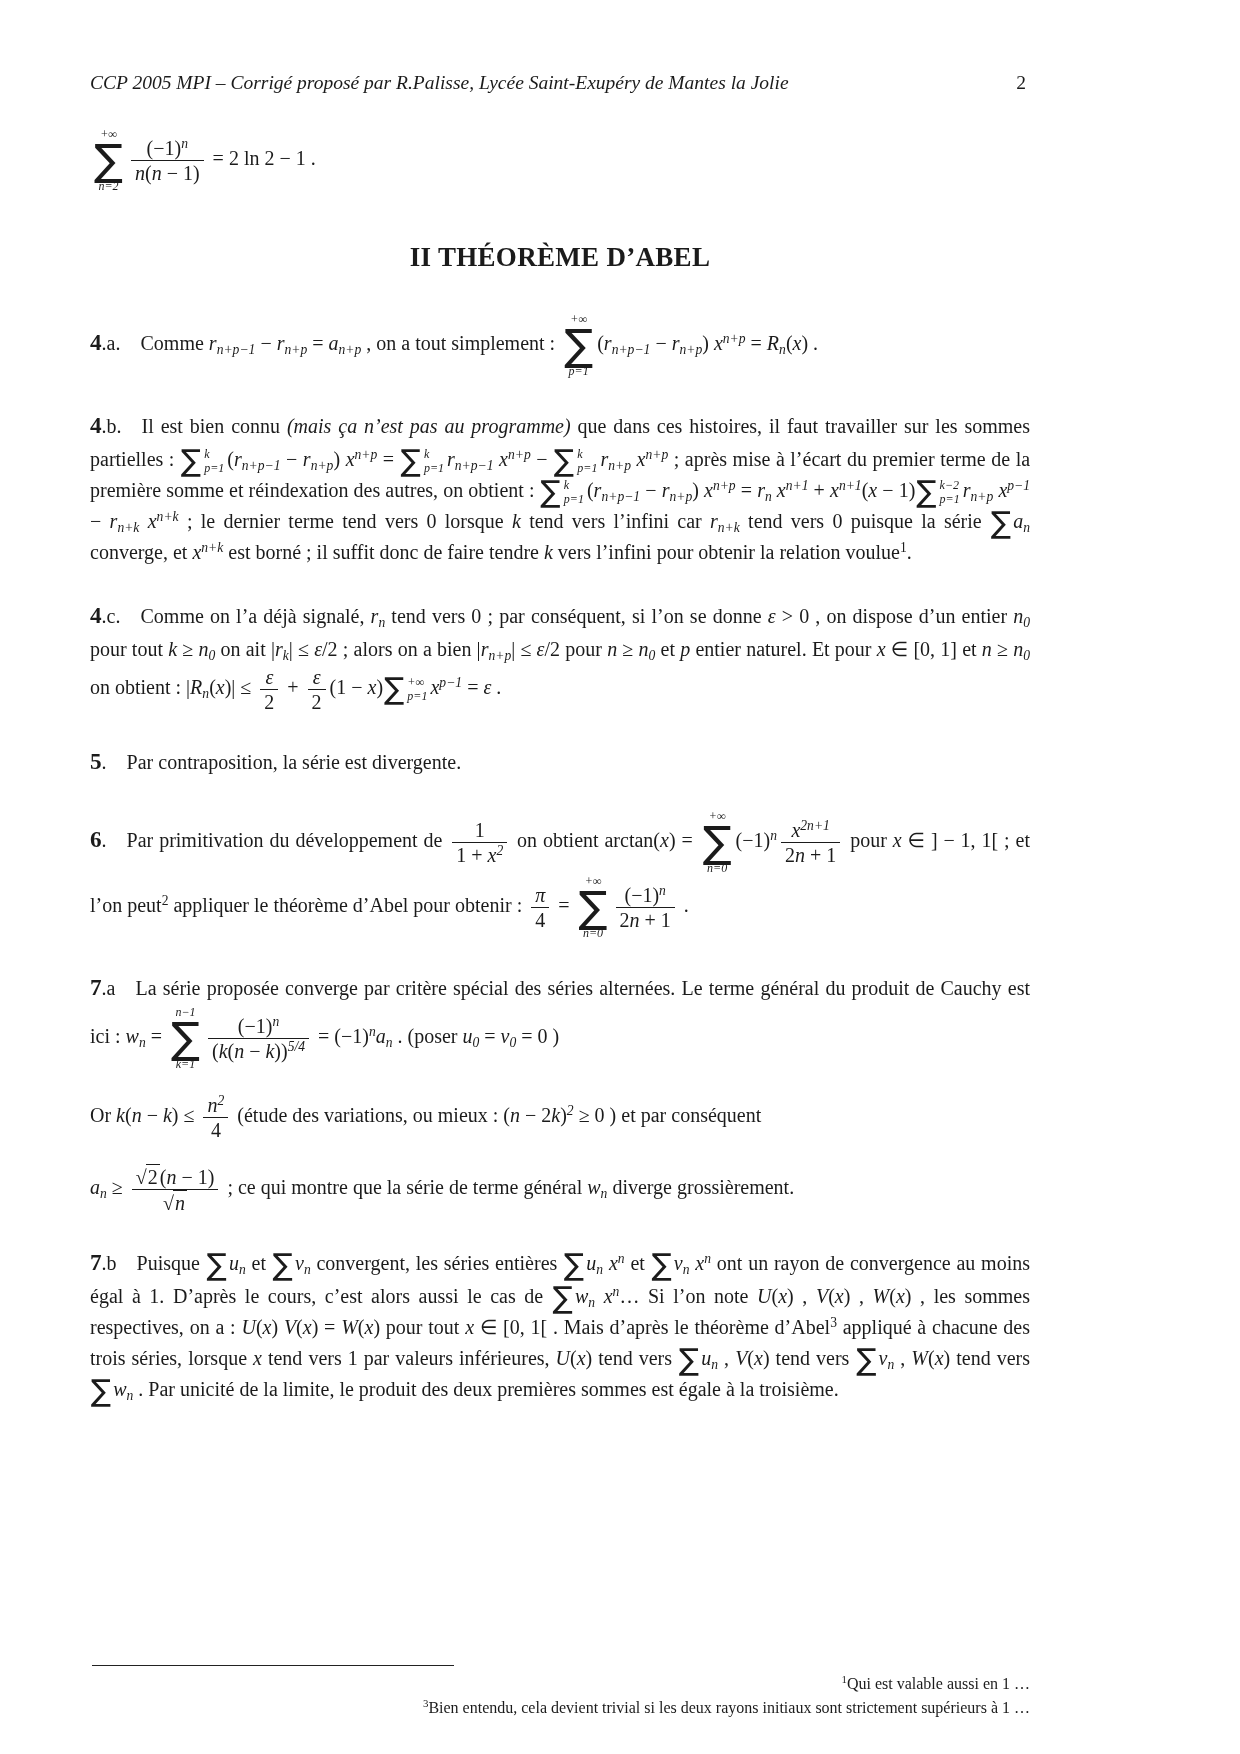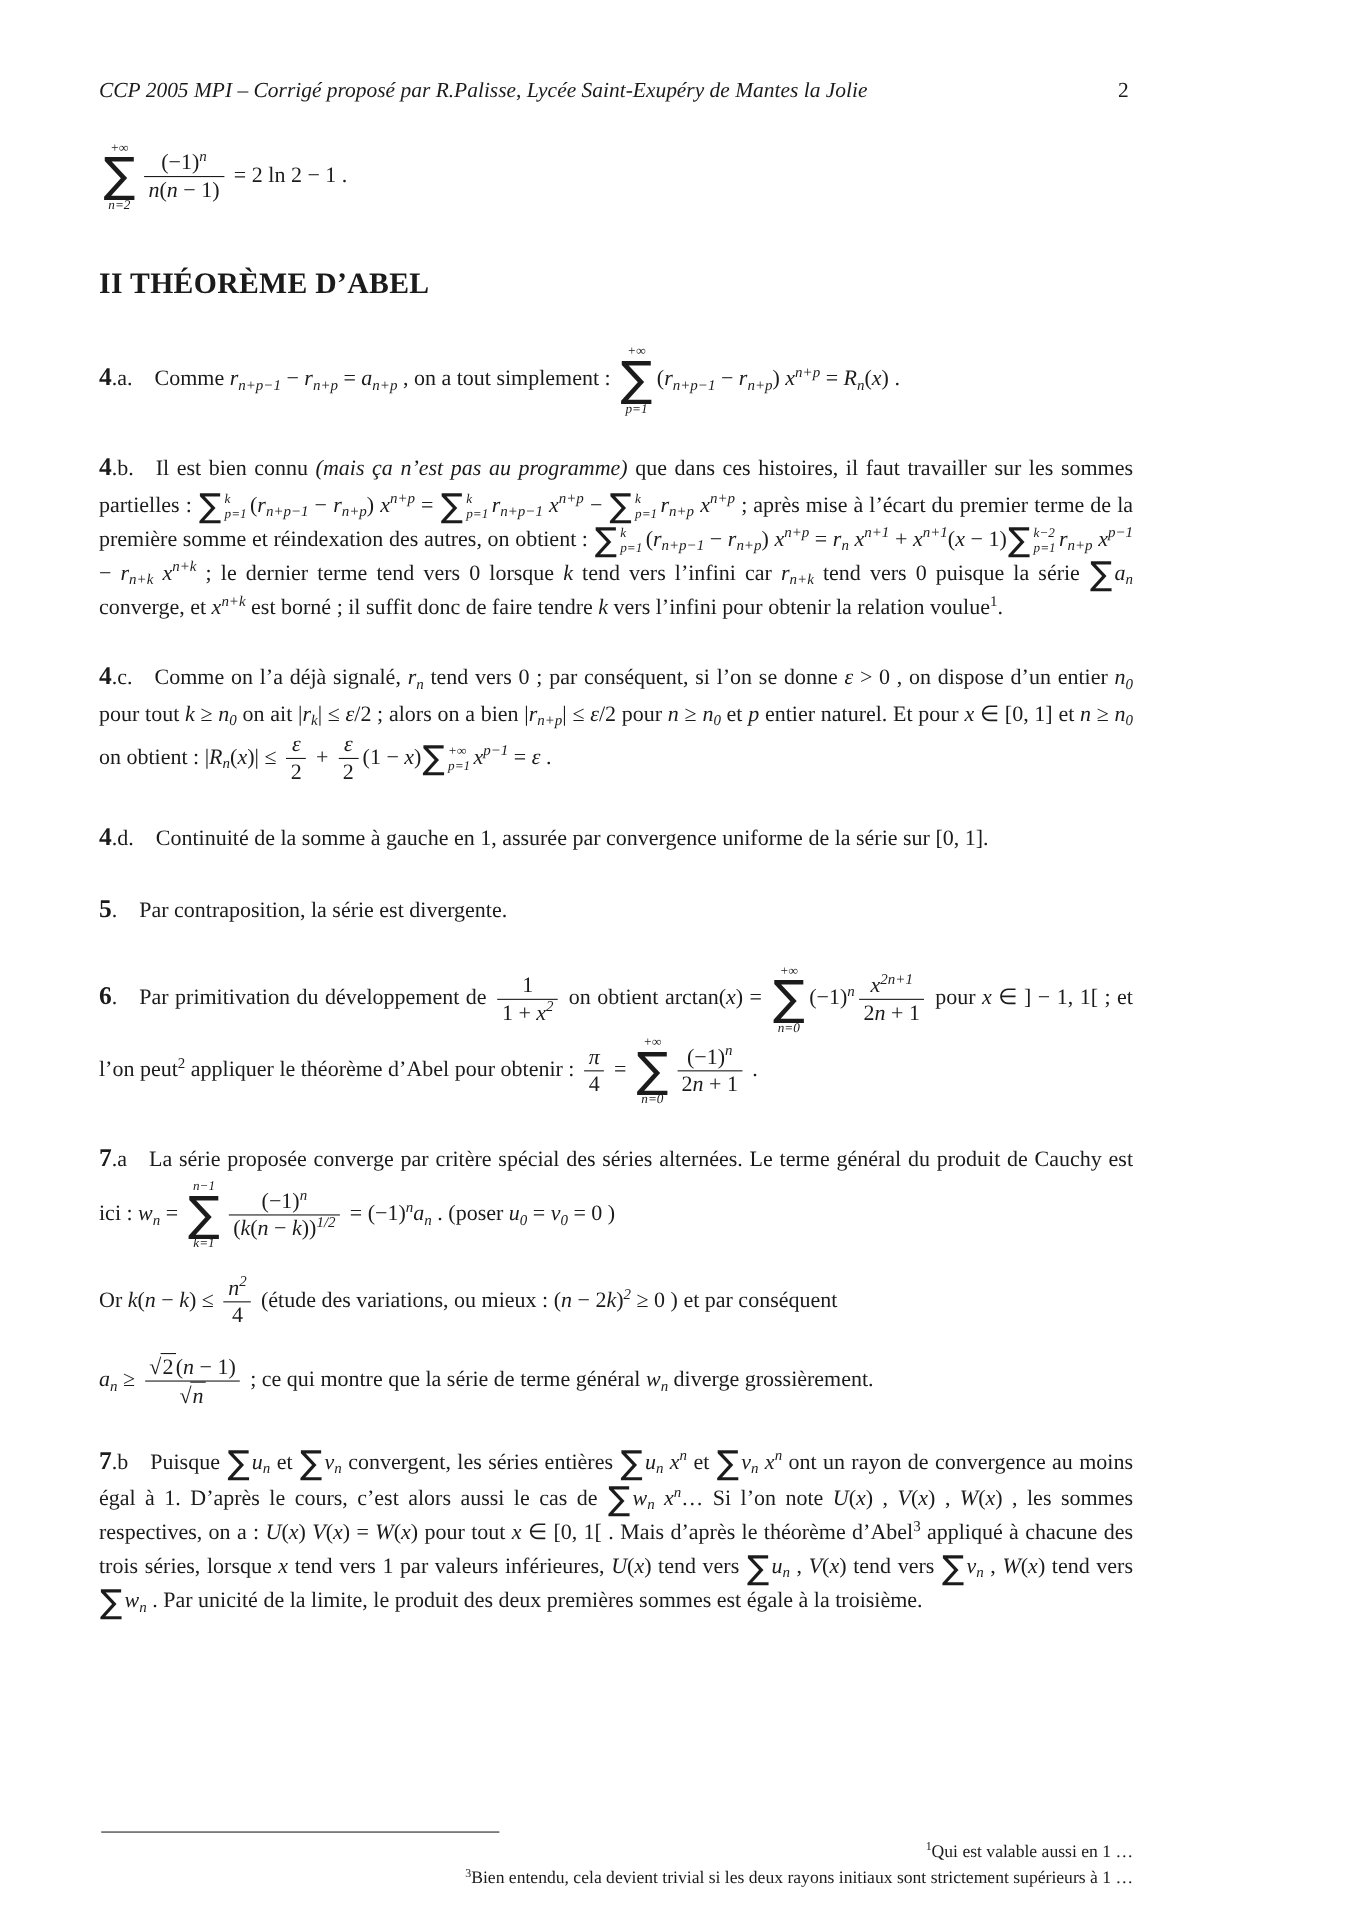--- a/index.html
+++ b/index.html
@@ -6,21 +6,21 @@
   .page{
     width:1120px;height:1754px;box-sizing:border-box;
     padding:68px 90px 34px 90px;
     font-family:"Liberation Serif",serif;
     font-size:20px;line-height:1.55;color:#1b1b1b;
     display:flex;flex-direction:column;
   }
   .header{display:flex;justify-content:space-between;align-items:baseline;
     font-style:italic;font-size:19.5px;margin-bottom:30px;}
   .page-num{font-style:normal;padding-right:4px;}
-  .section-title{font-weight:bold;font-size:27px;margin:14px 0 34px 0;letter-spacing:0.3px;}
+  .section-title{font-weight:bold;font-size:27px;margin:14px 0 34px 0;letter-spacing:0.3px;text-align:center;}
   .para{text-align:justify;margin:0 0 30px 0;}
   .para.tight{margin-bottom:22px;}
   
   .it{font-style:italic;}
   .lb{font-weight:bold;font-size:116%;}
   sup,sub{line-height:0;}
   .ms{font-size:68%;font-style:italic;}
   sup.ms{vertical-align:0.55em;}
   sub.ms{vertical-align:-0.3em;}
   sup:not(.it){font-style:normal;}
@@ -92,21 +92,20 @@
         <span class="num"><span class="it">ε</span></span>
         <span class="den"><span>2</span></span>
       </span><span> + </span><span class="frac">
         <span class="num"><span class="it">ε</span></span>
         <span class="den"><span>2</span></span>
       </span><span>(1 − </span><span class="it">x</span><span>)</span><span class="isum">∑</span><span class="ss">
         <span>+∞</span>
         <span>p=1</span>
       </span><span class="it">x</span><sup class="ms it">p−1</sup><span> = </span><span class="it">ε</span><span> .</span></p>
 
-  <p class="para"><span class="lb">4</span><span>.d.</span><span> </span><span>Continuité de la somme à gauche en 1, assurée par convergence uniforme de la série sur [0, 1].</span></p>
 
   <p class="para"><span class="lb">5</span><span>.</span><span> </span><span>Par contraposition, la série est divergente.</span></p>
 
   <p class="para"><span class="lb">6</span><span>.</span><span> </span><span>Par primitivation du développement de  </span><span class="frac">
         <span class="num"><span>1</span></span>
         <span class="den"><span>1 + </span><span class="it">x</span><sup class="ms it">2</sup></span>
       </span><span>  on obtient  arctan(</span><span class="it">x</span><span>) = </span><span class="bigop">
         <span class="lim">+∞</span>
         <span class="op">∑</span>
         <span class="lim">n=0</span>
@@ -124,21 +123,21 @@
         <span class="num"><span>(−1)</span><sup class="ms it">n</sup></span>
         <span class="den"><span>2</span><span class="it">n</span><span> + 1</span></span>
       </span><span> .</span></p>
 
   <p class="para tight"><span class="lb">7</span><span>.a</span><span> </span><span>La série proposée converge par critère spécial des séries alternées. Le terme général du produit de Cauchy est ici :  </span><span class="it">w</span><sub class="ms it">n</sub><span> = </span><span class="bigop">
         <span class="lim">n−1</span>
         <span class="op">∑</span>
         <span class="lim">k=1</span>
       </span><span class="frac">
         <span class="num"><span>(−1)</span><sup class="ms it">n</sup></span>
-        <span class="den"><span>(</span><span class="it">k</span><span>(</span><span class="it">n</span><span> − </span><span class="it">k</span><span>))</span><sup class="ms it">1/2</sup></span>
+        <span class="den"><span>(</span><span class="it">k</span><span>(</span><span class="it">n</span><span> − </span><span class="it">k</span><span>))</span><sup class="ms it">5/4</sup></span>
       </span><span> = (−1)</span><sup class="ms it">n</sup><span class="it">a</span><sub class="ms it">n</sub><span> .  (poser  </span><span class="it">u</span><sub class="ms it">0</sub><span> = </span><span class="it">v</span><sub class="ms it">0</sub><span> = 0 )</span></p>
   <p class="para tight"><span>Or   </span><span class="it">k</span><span>(</span><span class="it">n</span><span> − </span><span class="it">k</span><span>)  ≤  </span><span class="frac">
         <span class="num"><span class="it">n</span><sup class="ms it">2</sup></span>
         <span class="den"><span>4</span></span>
       </span><span>   (étude des variations, ou mieux :  (</span><span class="it">n</span><span> − 2</span><span class="it">k</span><span>)</span><sup class="ms it">2</sup><span>  ≥  0 )     et par conséquent</span></p>
   <p class="para"><span class="it">a</span><sub class="ms it">n</sub><span> ≥ </span><span class="frac">
         <span class="num"><span class="sqrt">
             <span class="rad">√</span>
             <span class="arg"><span>2</span></span>
           </span><span>(</span><span class="it">n</span><span> − 1)</span></span>

